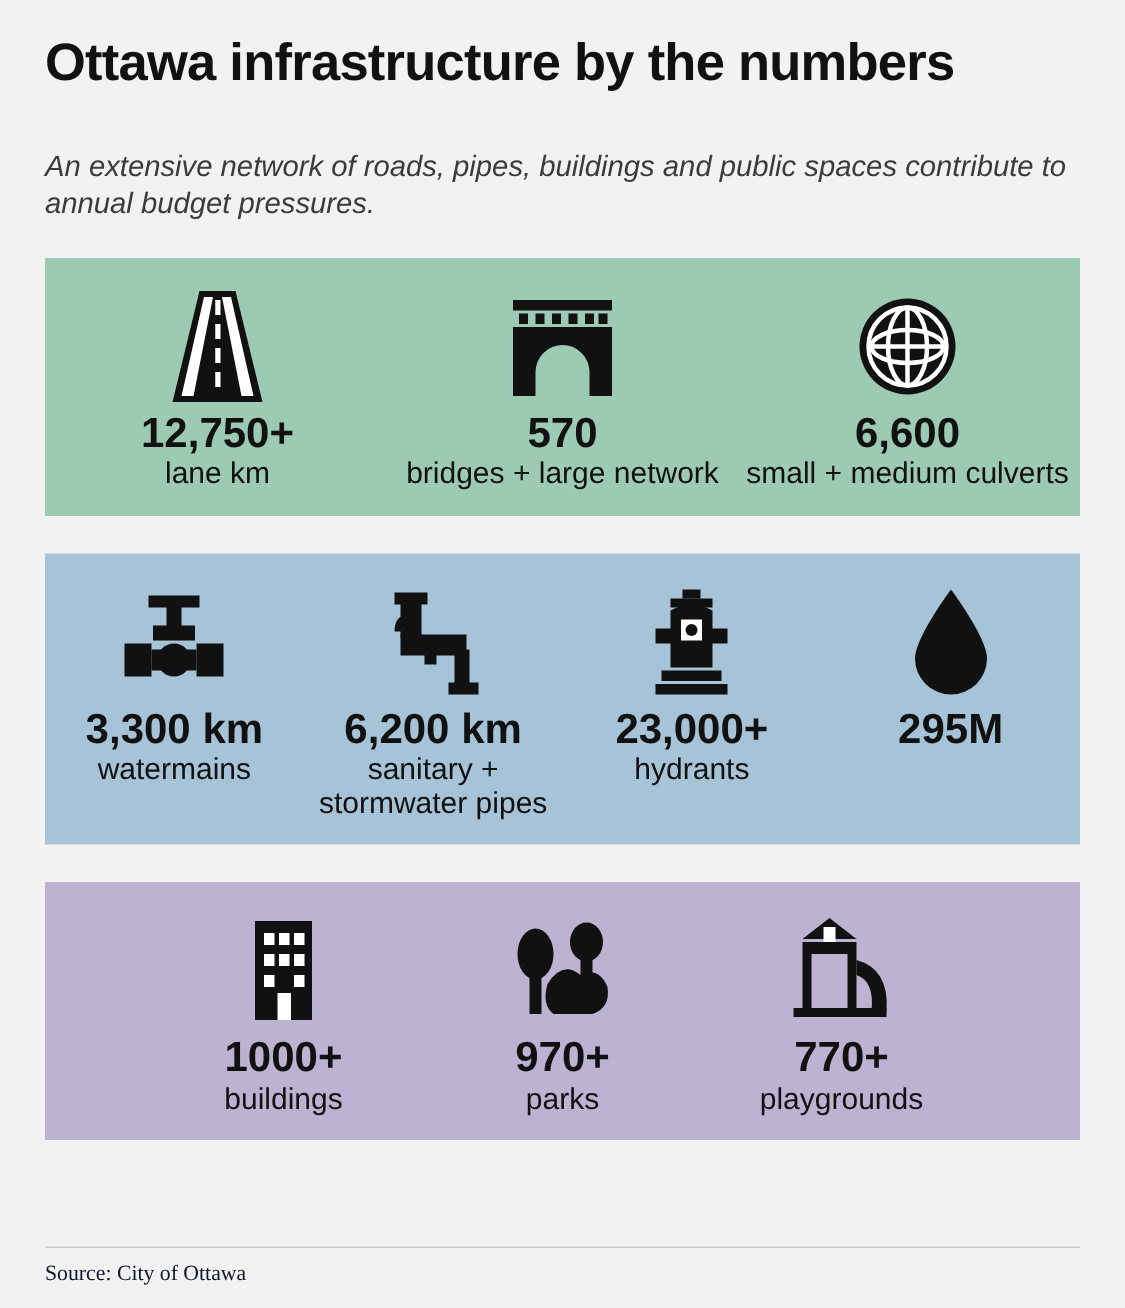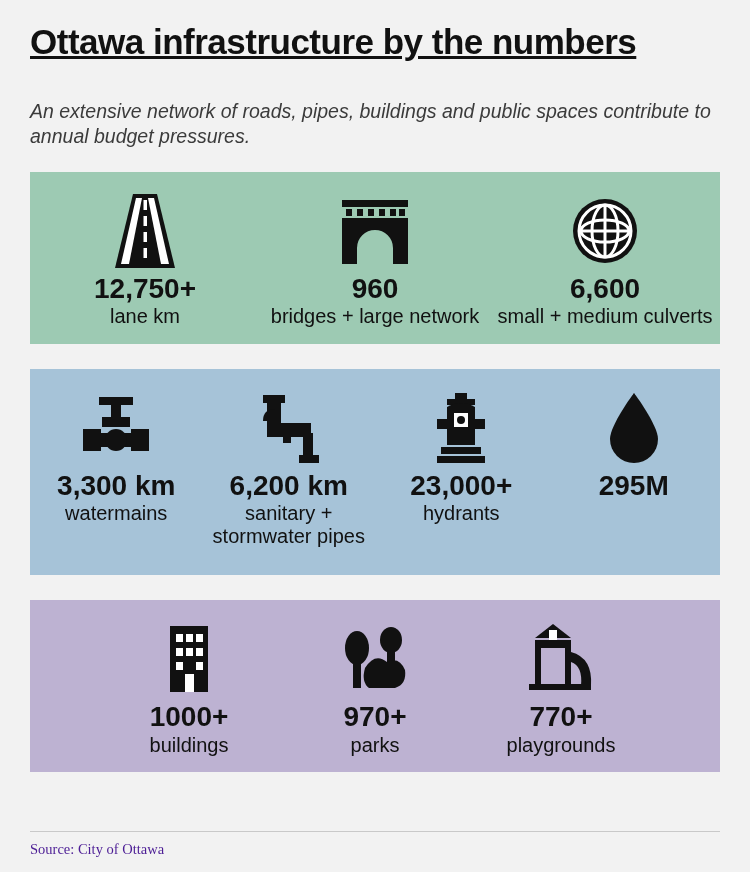--- a/index.html
+++ b/index.html
@@ -22,21 +22,20 @@
     padding: 0 30px;
     display: flex;
     flex-direction: column;
   }
   .title {
     font-size: 35px;
     font-weight: bold;
     letter-spacing: -0.5px;
     line-height: 1.08;
     color: #111111;
-    text-decoration: underline;
   }
   .subtitle {
     font-family: Liberation Sans, sans-serif;
     font-style: italic;
     font-size: 19.5px;
     line-height: 1.32;
     color: #3b3b3b;
     margin-top: 14px;
     margin-bottom: 0;
     max-width: 690px;
@@ -48,21 +47,21 @@
     gap: 25px;
   }
   .band {
     display: flex;
     flex-direction: row;
     justify-content: center;
     align-items: flex-start;
     box-sizing: border-box;
   }
   .band-green { background: #9dcab3; padding: 18px 0 16px 0; }
-  .band-blue  { background: #a6c3d8; padding: 18px 0 28px 0; }
+  .band-blue  { background: #a6c3d8; padding: 18px 0 16px 0; }
   .band-purple{ background: #bdb2d2; padding: 18px 0 16px 0; }
 
   .cell {
     flex: 1 1 0;
     display: flex;
     flex-direction: column;
     align-items: center;
     text-align: center;
     padding: 0 4px;
     box-sizing: border-box;
@@ -91,21 +90,21 @@
   .footer {
     margin-top: auto;
     border-top: 1px solid #c9c9c9;
     padding-top: 9px;
     padding-bottom: 14px;
     display: flex;
     justify-content: space-between;
     align-items: center;
     font-family: "Liberation Serif", serif;
     font-size: 14.5px;
-    color: #4c1d95;
+    color: #0f172a;
   }
   svg { display: block; }
 </style>
 </head>
 <body>
 
 <div class="infographic">
 
   <h1 class="title">Ottawa infrastructure by the numbers</h1>
   <p class="subtitle">An extensive network of roads, pipes, buildings and public spaces contribute to annual budget pressures.</p>
@@ -137,21 +136,21 @@
             <rect x="6" y="6" width="66" height="7" fill="#111111"></rect>
             <rect x="10" y="15" width="6" height="7" fill="#111111"></rect>
             <rect x="21" y="15" width="6" height="7" fill="#111111"></rect>
             <rect x="32" y="15" width="6" height="7" fill="#111111"></rect>
             <rect x="43" y="15" width="6" height="7" fill="#111111"></rect>
             <rect x="54" y="15" width="6" height="7" fill="#111111"></rect>
             <rect x="63" y="15" width="6" height="7" fill="#111111"></rect>
             <path d="M6 24 L72 24 L72 70 L57 70 L57 54 A18 18 0 0 0 21 54 L21 70 L6 70 Z" fill="#111111"></path>
           </svg>
         </div>
-        <div class="value">960</div>
+        <div class="value">570</div>
         <div class="label">bridges + large network</div>
       </div>
 
       <div class="cell">
         <div class="icon-wrap">
           <svg width="76" height="74" viewBox="0 0 76 74" aria-hidden="true">
             <circle cx="38" cy="37" r="32" fill="#111111"></circle>
             <circle cx="38" cy="37" r="26" fill="none" stroke="#ffffff" stroke-width="3"></circle>
             <ellipse cx="38" cy="37" rx="13" ry="26" fill="none" stroke="#ffffff" stroke-width="3"></ellipse>
             <ellipse cx="38" cy="37" rx="24" ry="11" fill="none" stroke="#ffffff" stroke-width="3"></ellipse>

